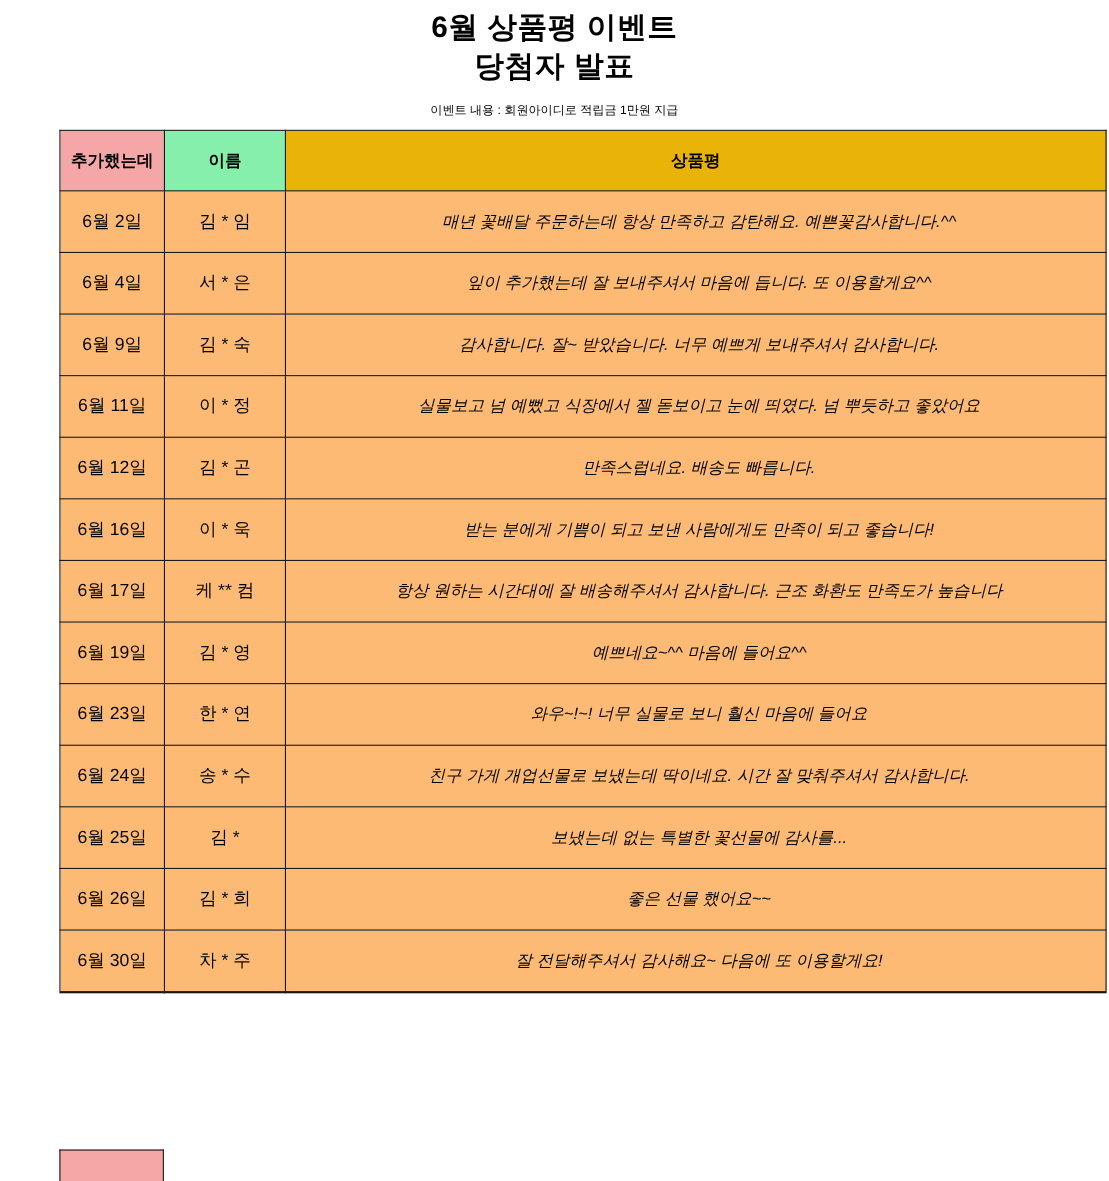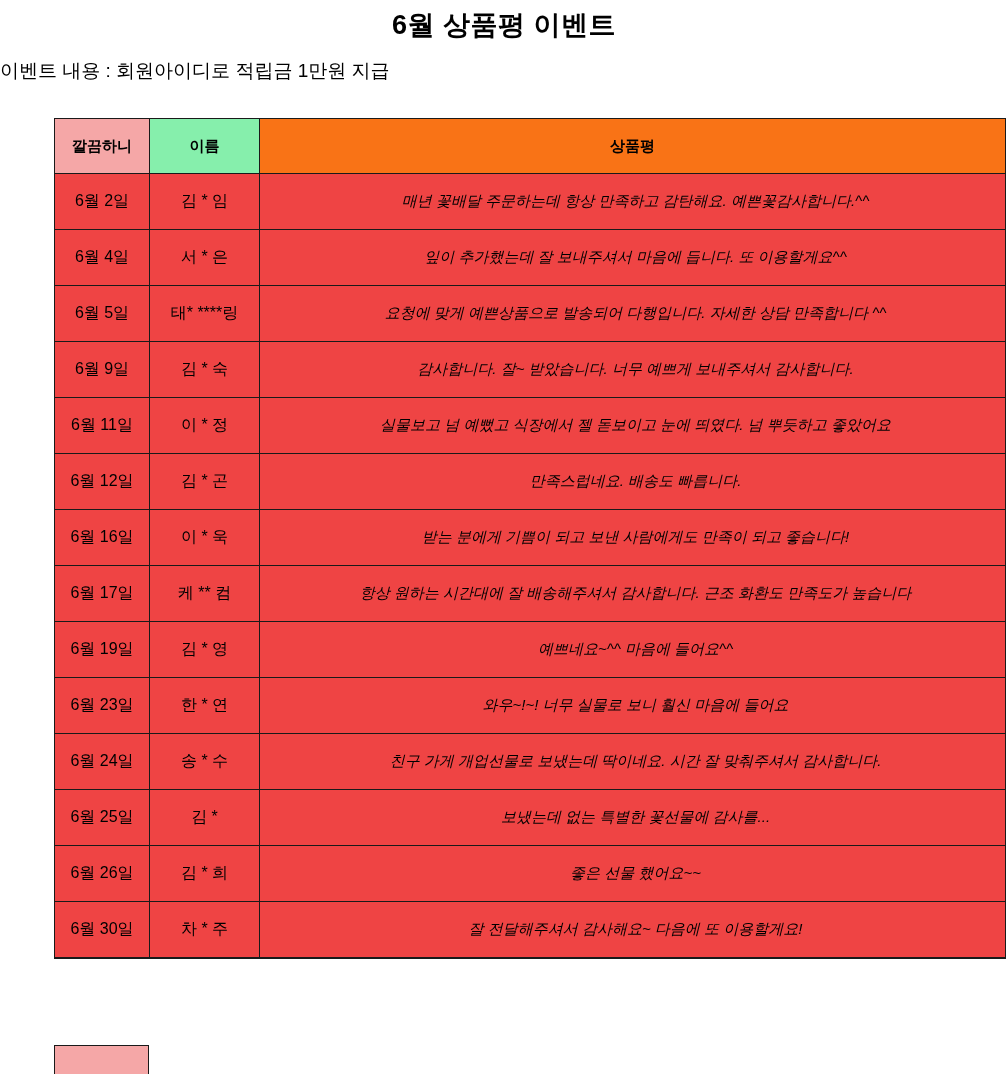--- a/index.html
+++ b/index.html
@@ -20,21 +20,22 @@
     margin: 0;
     padding-top: 8px;
     text-align: center;
     font-size: 27px;
     font-weight: bold;
     line-height: 35px;
     letter-spacing: 0.5px;
   }
   .subtitle {
     margin-top: 15px;
-    font-size: 19px;
+    text-align: center;
+    font-size: 11px;
     font-weight: normal;
   }
   table.winners {
     position: absolute;
     left: 54px;
     top: 118px;
     width: 951px;
     border-collapse: collapse;
     table-layout: fixed;
   }
@@ -47,21 +48,21 @@
   table.winners th {
     height: 52px;
     font-size: 15px;
     font-weight: bold;
     text-align: center;
     vertical-align: middle;
   }
   table.winners td {
     height: 53px;
     vertical-align: middle;
-    background: #ef4444;
+    background: #fdba74;
     text-align: center;
   }
   td.cell-date, td.cell-name {
     text-align: center;
     font-size: 16px;
   }
   td.cell-review {
     text-align: left;
     font-size: 15px;
     padding-left: 14px;
@@ -80,52 +81,47 @@
     border: 1px solid #1a1a1a;
     border-bottom: none;
     box-sizing: border-box;
   }
 </style>
 </head>
 <body>
 
 <div class="page">
 
-  <h1 class="title"><span>6월 상품평 이벤트</span><br></h1>
+  <h1 class="title"><span>6월 상품평 이벤트</span><br><span>당첨자 발표</span></h1>
 
   <div class="subtitle">이벤트 내용 : 회원아이디로 적립금 1만원 지급</div>
 
   <table class="winners">
     <colgroup>
       <col class="c-date">
       <col class="c-name">
       <col class="c-review">
     </colgroup>
     <thead>
       <tr>
-        <th class="hdr" style="background: rgb(245, 167, 167);">깔끔하니</th>
+        <th class="hdr" style="background: rgb(245, 167, 167);">추가했는데</th>
         <th class="hdr" style="background: #86efac;">이름</th>
-        <th class="hdr" style="background: #f97316;">상품평</th>
+        <th class="hdr" style="background: #eab308;">상품평</th>
       </tr>
     </thead>
     <tbody id="rows">
         <tr>
           <td class="cell-date">6월 2일</td>
           <td class="cell-name">김 * 임</td>
           <td class="cell-review">매년 꽃배달 주문하는데 항상 만족하고 감탄해요. 예쁜꽃감사합니다.^^</td>
         </tr>
         <tr>
           <td class="cell-date">6월 4일</td>
           <td class="cell-name">서 * 은</td>
           <td class="cell-review">잎이 추가했는데 잘 보내주셔서 마음에 듭니다. 또 이용할게요^^</td>
-        </tr>
-        <tr>
-          <td class="cell-date">6월 5일</td>
-          <td class="cell-name">태* ****링</td>
-          <td class="cell-review">요청에 맞게 예쁜상품으로 발송되어 다행입니다. 자세한 상담 만족합니다 ^^</td>
         </tr>
         <tr>
           <td class="cell-date">6월 9일</td>
           <td class="cell-name">김 * 숙</td>
           <td class="cell-review">감사합니다. 잘~ 받았습니다. 너무 예쁘게 보내주셔서 감사합니다.</td>
         </tr>
         <tr>
           <td class="cell-date">6월 11일</td>
           <td class="cell-name">이 * 정</td>
           <td class="cell-review">실물보고 넘 예뻤고 식장에서 젤 돋보이고 눈에 띄였다. 넘 뿌듯하고 좋았어요</td>

